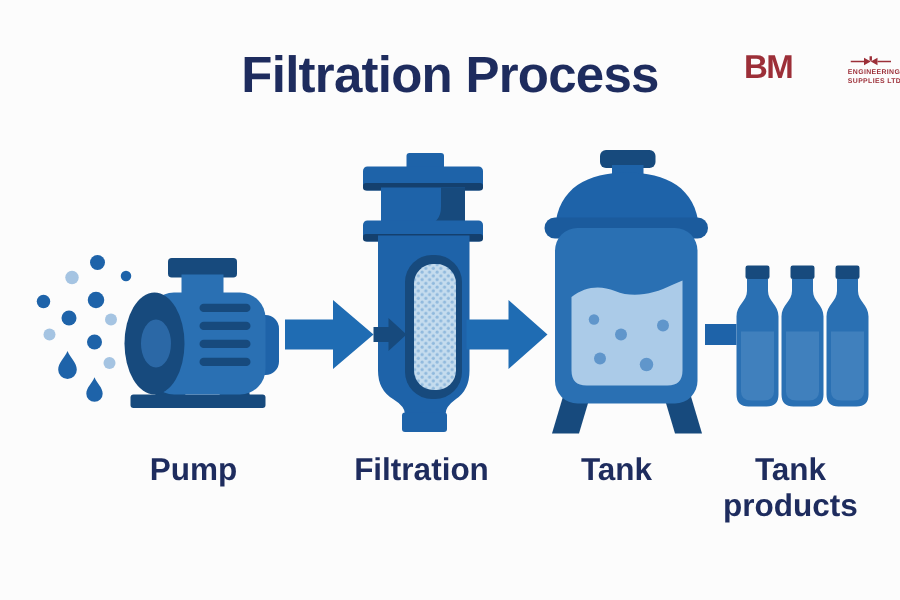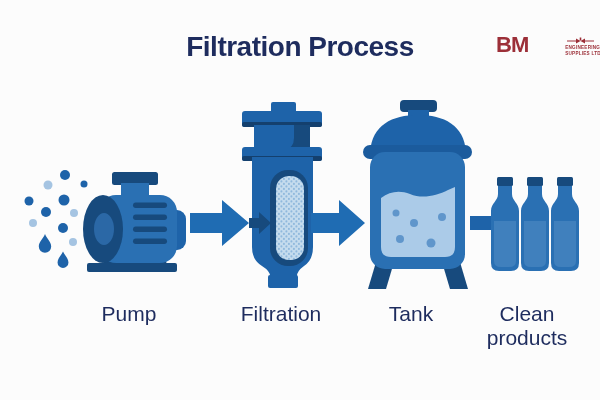--- a/index.html
+++ b/index.html
@@ -4,21 +4,21 @@
 <style>
   html,body{margin:0;padding:0;}
   body{
     width:600px;height:400px;position:relative;overflow:hidden;
     background:var(--bg,#fcfcfc);
     font-family:"Liberation Sans", sans-serif;
   }
   .title{
     position:absolute;top:31px;left:0;width:600px;
     text-align:center;
-    font-size:28px;font-weight:bold;letter-spacing:-0.5px;
+    font-size:34px;font-weight:bold;letter-spacing:-0.5px;
     color:var(--ink,#1e2c5e);
   }
   .logo{
     position:absolute;top:36px;left:496px;
     display:flex;align-items:flex-start;
     color:var(--logo-red,#9c2f38);
     gap:36px;
   }
   .logo-bm{
     font-size:22px;font-weight:bold;line-height:0.82;letter-spacing:-1px;
@@ -29,21 +29,21 @@
   }
   .logo-col svg{display:block;margin:0 0 1px 2px;}
   .logo-sub{
     font-size:4.6px;font-weight:bold;letter-spacing:0.25px;line-height:1.25;
     white-space:nowrap;
   }
   .scene{position:absolute;top:0;left:0;}
   .label{
     position:absolute;top:302px;
     transform:translateX(-50%);
-    font-size:21px;font-weight:normal;line-height:1.12;
+    font-size:21px;font-weight:bold;line-height:1.12;
     color:var(--ink,#1e2c5e);
     text-align:center;white-space:nowrap;
   }
   .label.wrap{white-space:normal;width:100px;}
 </style>
 </head>
 <body>
 
 <div class="title">Filtration Process</div>
 
@@ -153,13 +153,13 @@
       <rect x="557" y="177" width="16" height="9" rx="1.5" fill="var(--blue-dark)"></rect>
       <path d="M558,186 L558,194 C558,201 551,203 551,211 L551,263 Q551,271 559,271 L571,271 Q579,271 579,263 L579,211 C579,203 572,201 572,194 L572,186 Z" fill="var(--blue-body)"></path>
       <path d="M554,221 L576,221 L576,261 Q576,267 569,267 L561,267 Q554,267 554,261 Z" fill="var(--blue-fill)"></path>
     </g>
   </g>
 </svg>
 
 <div class="label" style="left:129px">Pump</div>
 <div class="label" style="left:281px">Filtration</div>
 <div class="label" style="left:411px">Tank</div>
-<div class="label wrap" style="left:527px">Clean products</div>
+<div class="label wrap" style="left:527px">Tank products</div>
 
 </body></html>

